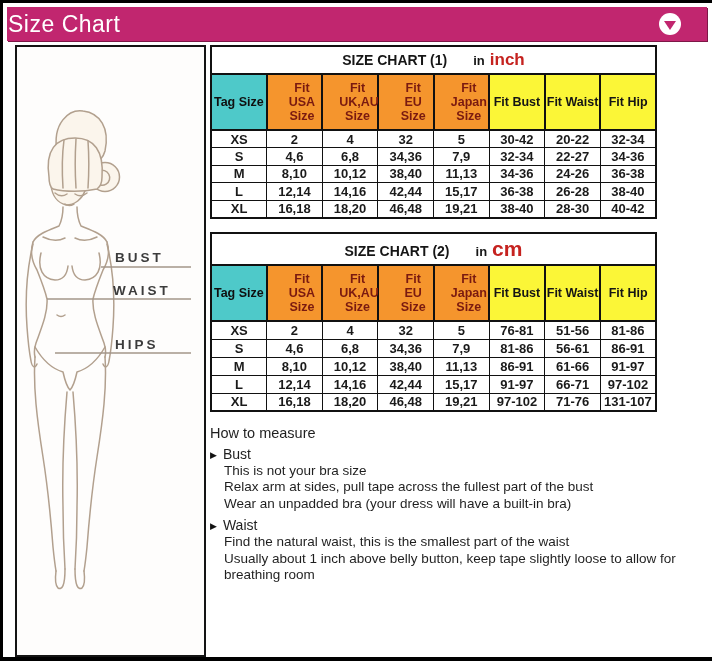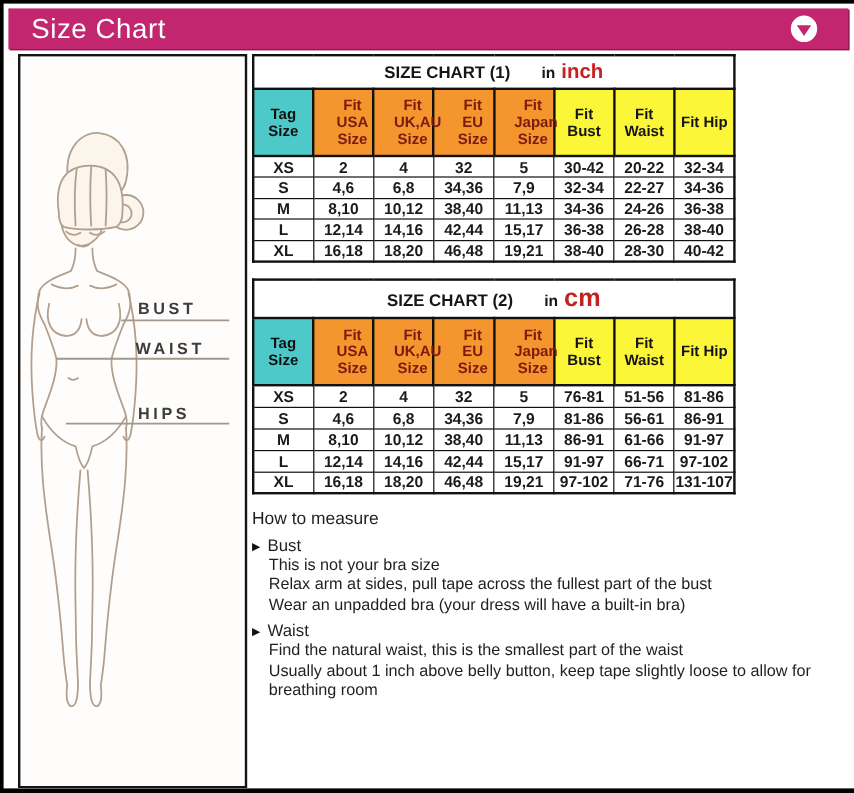--- a/index.html
+++ b/index.html
@@ -18,21 +18,21 @@
     border-left:3px solid #000;border-top:3px solid #000;border-bottom:4px solid #000;
     overflow:hidden;
   }
   
   .header-bar{
     position:absolute;left:4px;top:4px;width:700px;height:34px;
     background:var(--header-bar);color:#fff;
     display:flex;align-items:center;
     box-shadow:1px 1px 0 #7d1747;
   }
-  .header-title{font-size:23px;font-weight:400;padding-left:19px;letter-spacing:0.5px;}
+  .header-title{font-size:23px;font-weight:400;padding-left:1px;letter-spacing:0.5px;}
   .collapse-btn{
     position:absolute;right:26px;top:6px;width:22px;height:22px;border-radius:50%;
     background:#fff;display:flex;align-items:center;justify-content:center;cursor:pointer;
   }
   .collapse-btn .tri{
     width:0;height:0;margin-top:2px;
     border-left:6px solid transparent;border-right:6px solid transparent;
     border-top:9px solid var(--header-bar);
   }
   
@@ -40,21 +40,21 @@
     position:absolute;left:12px;top:42px;width:191px;height:612px;
     border:2px solid #141414;background:#fefdfc;
   }
   .figure-box svg{display:block;width:100%;height:100%;}
   .fig-line{stroke:#b2a08e;stroke-width:1.5;fill:none;stroke-linecap:round;stroke-linejoin:round;}
   .fig-fill{fill:#fbf5ec;}
   .m-line-svg{stroke:#a3968a;stroke-width:1.6;}
   .fig-label{fill:#3c3c3c;font-family:"Liberation Sans",sans-serif;font-size:13.5px;font-weight:bold;letter-spacing:3px;}
   
   .size-table{
-    position:absolute;left:207px;width:403px;border-collapse:collapse;table-layout:fixed;
+    position:absolute;left:207px;width:447px;border-collapse:collapse;table-layout:fixed;
     background:#fff;border:2px solid #111;
   }
   .size-table.t1{top:42px;height:172px;}
   .size-table.t2{top:229px;height:178px;}
   .size-table td,.size-table th{border:1.5px solid #111;text-align:center;vertical-align:middle;color:var(--ink);}
   .size-table .title-row td{border:2px solid #111;height:28px;background:#fff;}
   .size-table.t2 .title-row td{height:32px;}
   .tt{font-size:14px;font-weight:bold;color:#161616;}
   .tin{font-size:13px;font-weight:bold;color:#161616;margin-left:26px;margin-right:5px;}
   .tunit{font-size:17px;font-weight:bold;color:var(--unit-red);}

